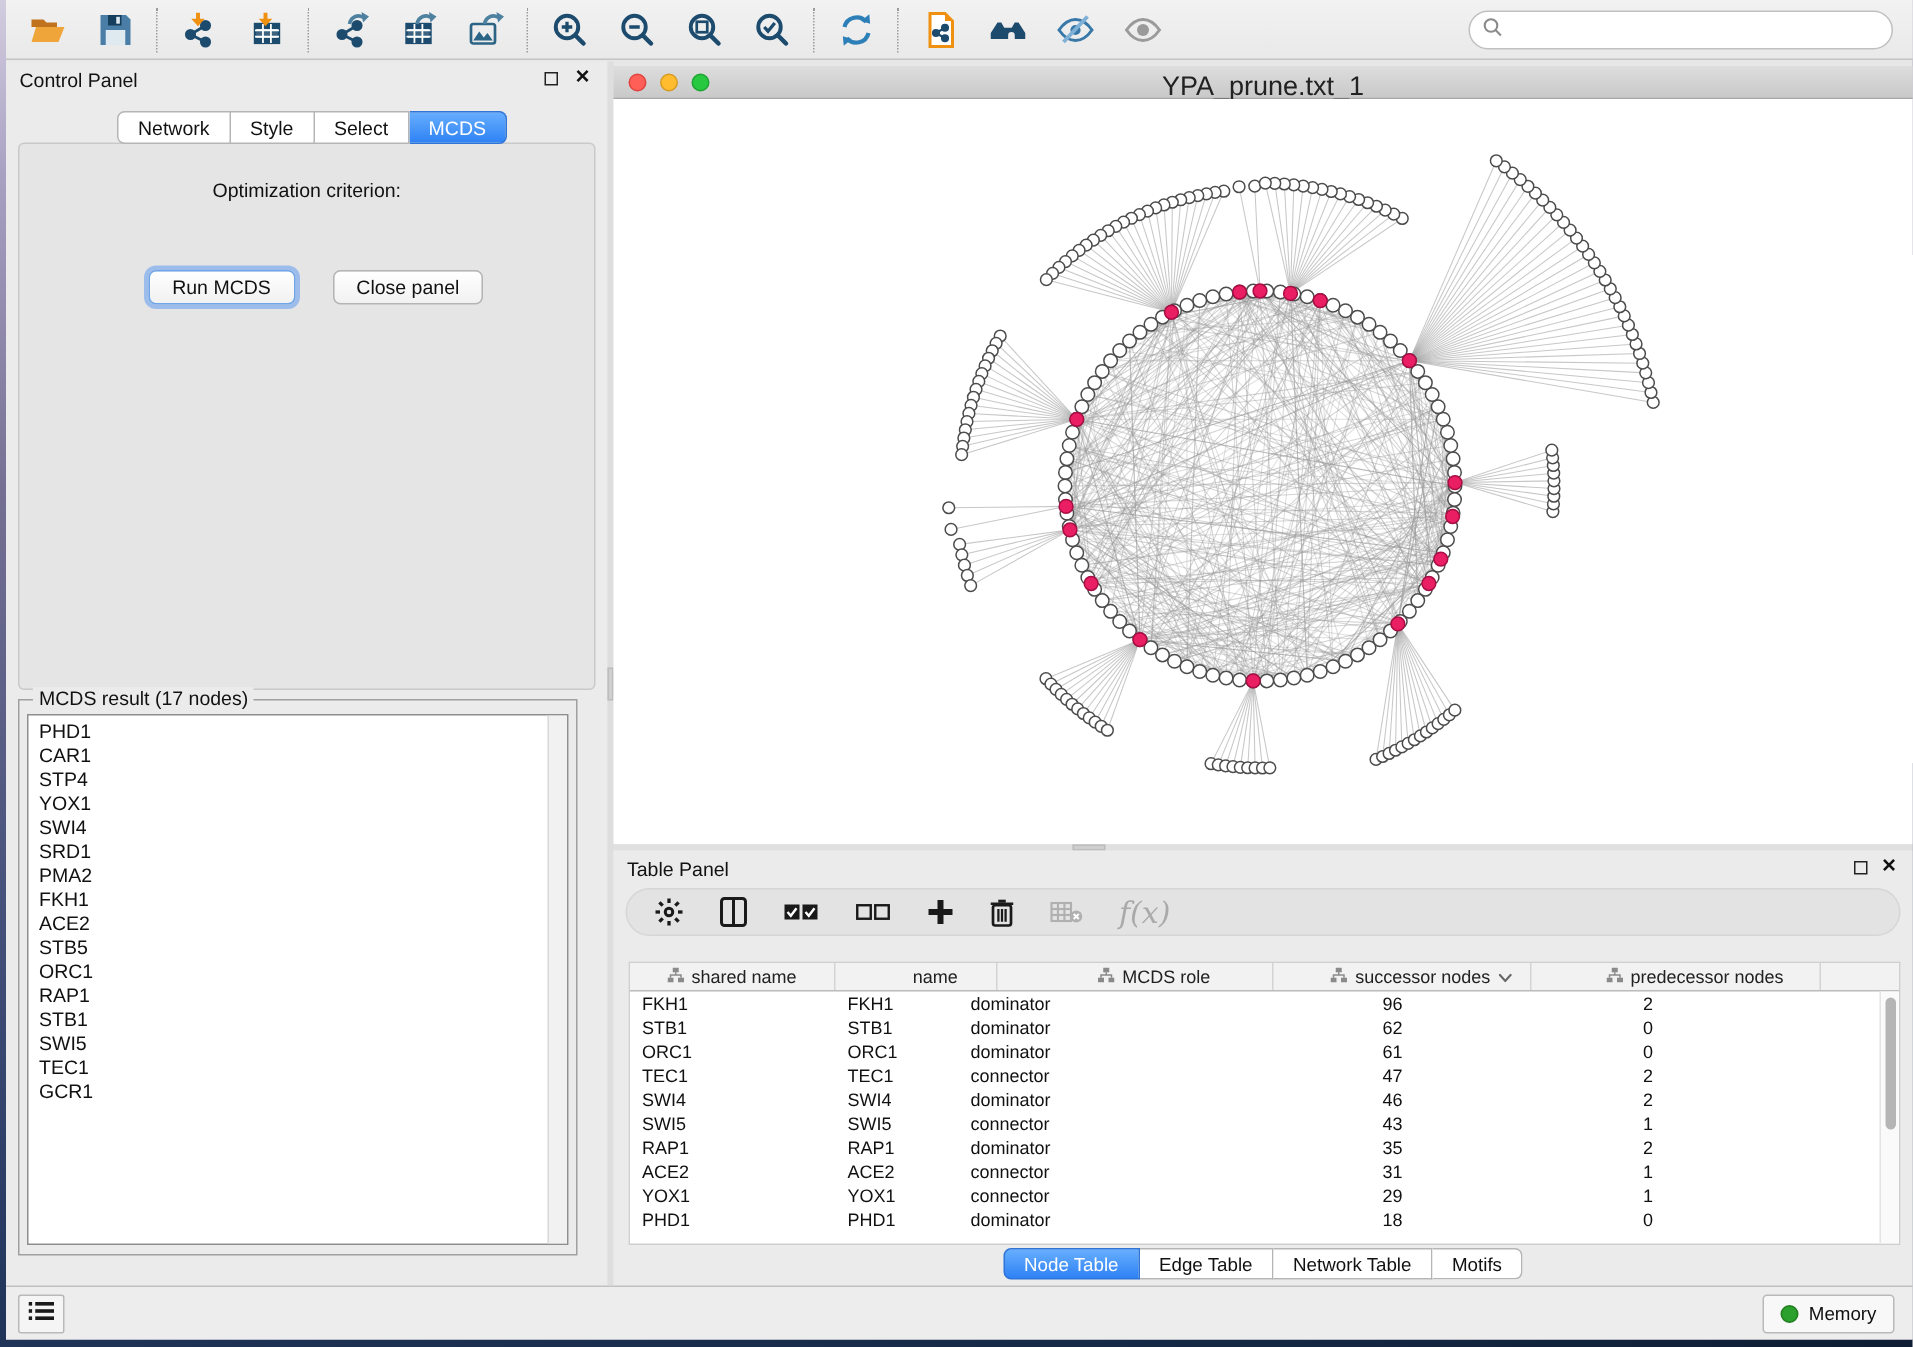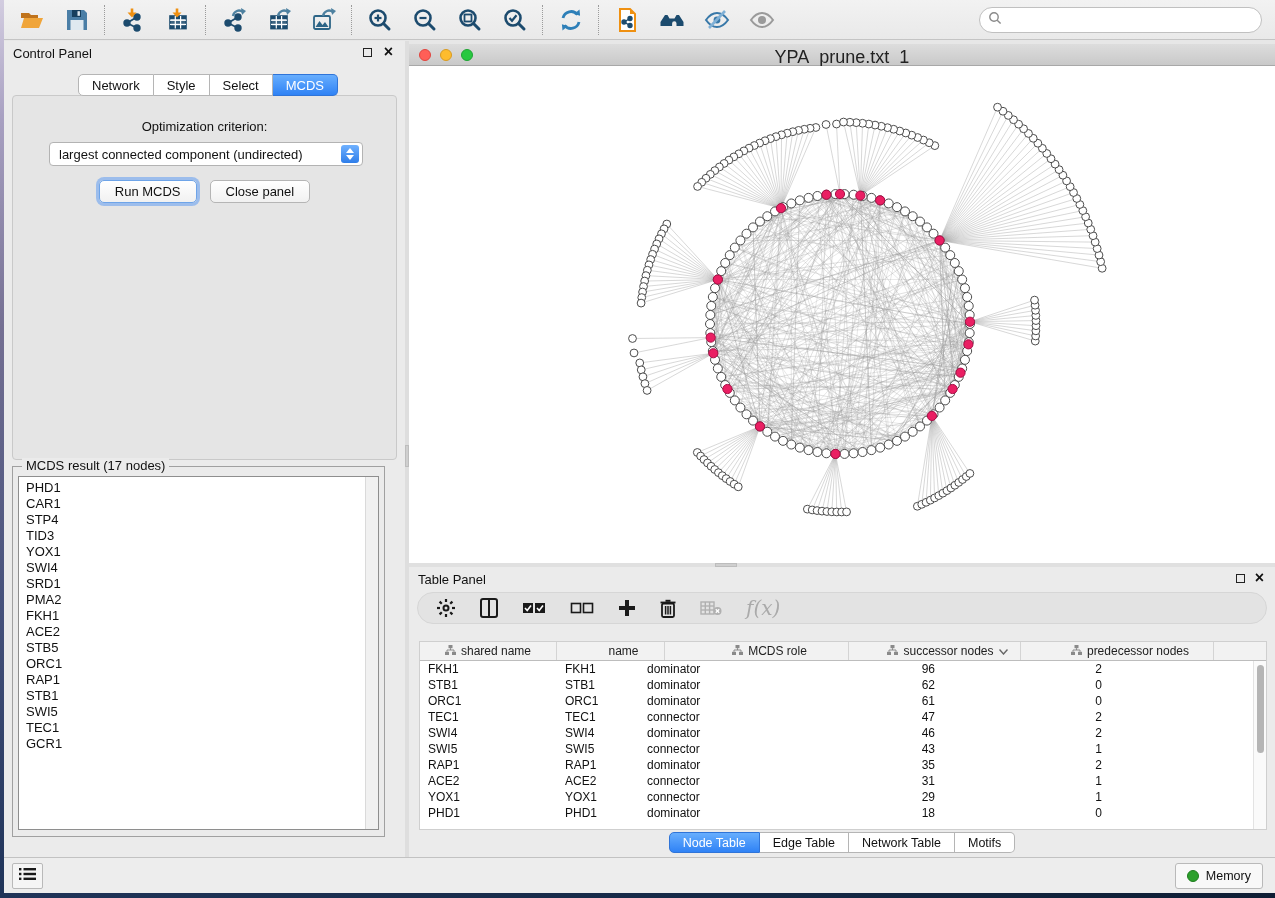--- a/index.html
+++ b/index.html
@@ -42,21 +42,21 @@
   .crit-select { position:absolute; left:36px; top:46px; width:314px; height:24px; background:#fff;
                  border:1px solid #b3b3b3; border-radius:4px; font-size:13px; color:#111;
                  display:flex; align-items:center; padding-left:9px; cursor:pointer; }
   .select-stepper { position:absolute; right:3px; top:2px; width:18px; height:18px; border-radius:3px;
                     background:linear-gradient(#6fb1ff,#2e7de9); display:flex; flex-direction:column;
                     align-items:center; justify-content:center; gap:2px; }
   .select-stepper svg { display:block; }
   .cp-btn-row { position:absolute; left:0; top:84px; width:100%; display:flex; justify-content:center; gap:13px; }
   .cp-btn { height:23px; background:linear-gradient(#ffffff,#f1f1f1); border:1px solid #b5b5b5;
             border-radius:5px; font-size:13px; color:#111; padding:0 15px; cursor:pointer;
-            font-family:"Liberation Sans", sans-serif; }
+            font-family:"Liberation Sans", sans-serif;margin-left:12px; }
   .cp-btn.focused { border-color:#6ea4e8; box-shadow:0 0 0 3px rgba(96,156,242,.55); }
 
   .result-group { position:absolute; left:8px; top:425px; width:373px; height:371px; border:1px solid #a0a0a0; }
   .result-legend { position:absolute; left:9px; top:-9px; background:#ebebeb; padding:0 4px; font-size:13px; color:#111; }
   .result-list { position:absolute; left:5px; top:9px; right:5px; bottom:6px; background:#fff;
                  border:1px solid #8e8e8e; padding:3px 0 0 7px; font-size:13px; line-height:16px; color:#111; overflow:hidden; }
   .result-scroll { position:absolute; right:0; top:0; bottom:0; width:13px; background:#f1f1f1; border-left:1px solid #dadada; }
 
   .v-splitter { position:absolute; left:401px; top:41px; width:4px; height:816px; background:#dedede; }
   .v-splitter .handle { position:absolute; left:0; top:404px; width:4px; height:22px; background:#cfcfcf;
@@ -309,44 +309,32 @@
       <span class="close-glyph cp-close">×</span>
     </div>
     <div class="seg-tabs cp-tabs" id="cp-tabs">
         <div class="seg-tab">Network</div>
         <div class="seg-tab">Style</div>
         <div class="seg-tab">Select</div>
         <div class="seg-tab active">MCDS</div>
       </div>
     <div class="cp-content">
       <div class="crit-label">Optimization criterion:</div>
-      <div class="crit-select">
-        <span>largest connected component (undirected)</span>
-        <span class="select-stepper">
-          <svg width="8" height="5" viewBox="0 0 8 5">
-              <path d="M4 0L8 5H0z" fill="#fff"></path>
-            </svg>
-          <svg width="8" height="5" viewBox="0 0 8 5">
-              <path d="M4 5L0 0h8z" fill="#fff"></path>
-            </svg>
-        </span>
-      </div>
       <div class="cp-btn-row">
         <button class="cp-btn focused">Run MCDS</button>
         <button class="cp-btn">Close panel</button>
       </div>
     </div>
     <div class="result-group">
       <span class="result-legend">MCDS result (17 nodes)</span>
       <div class="result-list" id="mcds-list">
         <div class="result-scroll"></div>
       <div>PHD1</div>
           <div>CAR1</div>
           <div>STP4</div>
-          <div>TID3</div>
           <div>YOX1</div>
           <div>SWI4</div>
           <div>SRD1</div>
           <div>PMA2</div>
           <div>FKH1</div>
           <div>ACE2</div>
           <div>STB5</div>
           <div>ORC1</div>
           <div>RAP1</div>
           <div>STB1</div>

